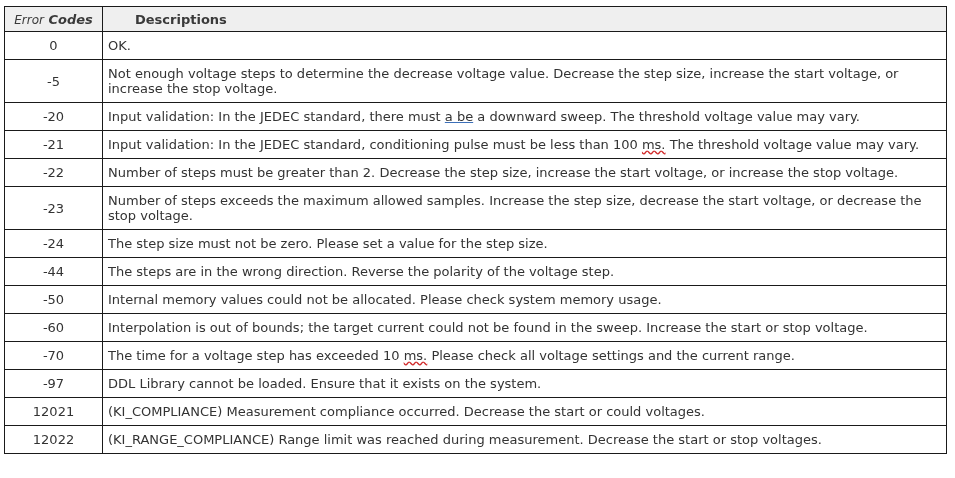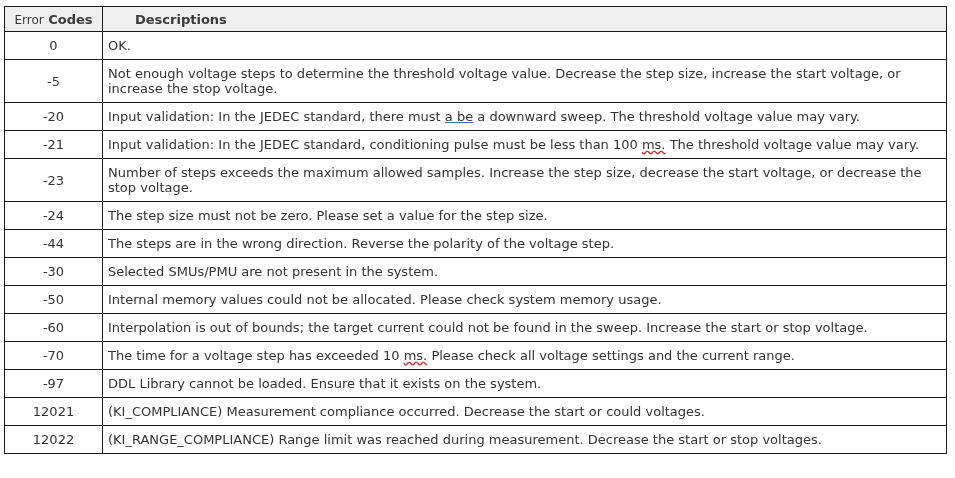--- a/index.html
+++ b/index.html
@@ -1,20 +1,20 @@
 <!DOCTYPE html>
 <html><head>
 <meta charset="utf-8">
 <style>
   html,body{margin:0;padding:0;background:#ffffff;}
   body{width:955px;height:478px;overflow:hidden;font-family:"DejaVu Sans","Liberation Sans",sans-serif;}
   table.err{position:absolute;left:4px;top:6px;width:943px;border-collapse:collapse;font-size:13px;color:#333333;}
   table.err th, table.err td{border:1px solid #1a1a1a;padding:0 5px;vertical-align:middle;}
   table.err th{background:#efefef;height:24px;font-weight:bold;text-align:left;color:#3a3a3a;padding-left:32px;}
-  table.err th.code{text-align:center;width:97px;padding:0;}
+  table.err th.code{text-align:center;width:97px;padding:0;font-style:italic;}
   table.err th.code .light{font-weight:normal;font-size:12px;}
   table.err td.code{text-align:center;padding:0;}
   table.err td.desc{line-height:15px;padding-top:4px;padding-bottom:4px;}
   tr.r1 td{height:19px;padding-top:0;padding-bottom:0;}
   tr.r2 td{height:34px;}
   .blueul{text-decoration:underline;text-decoration-color:#3c6fb8;margin-top:19px;}
   .redul{text-decoration:underline wavy;text-decoration-color:#d12a2a;}
 </style>
 </head>
 <body>
@@ -26,45 +26,45 @@
       <th>Descriptions</th>
     </tr>
   </thead>
   <tbody>
     <tr class="r1">
       <td class="code">0</td>
       <td class="desc">OK.</td>
     </tr>
     <tr class="r2">
       <td class="code">-5</td>
-      <td class="desc">Not enough voltage steps to determine the threshold voltage value. Decrease the step size, increase the start voltage, or increase the stop voltage.</td>
+      <td class="desc">Not enough voltage steps to determine the decrease voltage value. Decrease the step size, increase the start voltage, or increase the stop voltage.</td>
     </tr>
     <tr class="r1">
       <td class="code">-20</td>
       <td class="desc"><span>Input validation: In the JEDEC standard, there must </span><span class="blueul">a be</span><span> a downward sweep. The threshold voltage value may vary.</span></td>
     </tr>
     <tr class="r1">
       <td class="code">-21</td>
       <td class="desc"><span>Input validation: In the JEDEC standard, conditioning pulse must be less than 100 </span><span class="redul">ms.</span><span> The threshold voltage value may vary.</span></td>
+    </tr>
+    <tr class="r1">
+      <td class="code">-22</td>
+      <td class="desc">Number of steps must be greater than 2. Decrease the step size, increase the start voltage, or increase the stop voltage.</td>
     </tr>
     <tr class="r2">
       <td class="code">-23</td>
       <td class="desc">Number of steps exceeds the maximum allowed samples. Increase the step size, decrease the start voltage, or decrease the stop voltage.</td>
     </tr>
     <tr class="r1">
       <td class="code">-24</td>
       <td class="desc">The step size must not be zero. Please set a value for the step size.</td>
     </tr>
     <tr class="r1">
       <td class="code">-44</td>
       <td class="desc">The steps are in the wrong direction. Reverse the polarity of the voltage step.</td>
-    </tr>
-    <tr class="r1">
-      <td class="code">-30</td>
-      <td class="desc">Selected SMUs/PMU are not present in the system.</td>
     </tr>
     <tr class="r1">
       <td class="code">-50</td>
       <td class="desc">Internal memory values could not be allocated. Please check system memory usage.</td>
     </tr>
     <tr class="r1">
       <td class="code">-60</td>
       <td class="desc">Interpolation is out of bounds; the target current could not be found in the sweep. Increase the start or stop voltage.</td>
     </tr>
     <tr class="r1">

